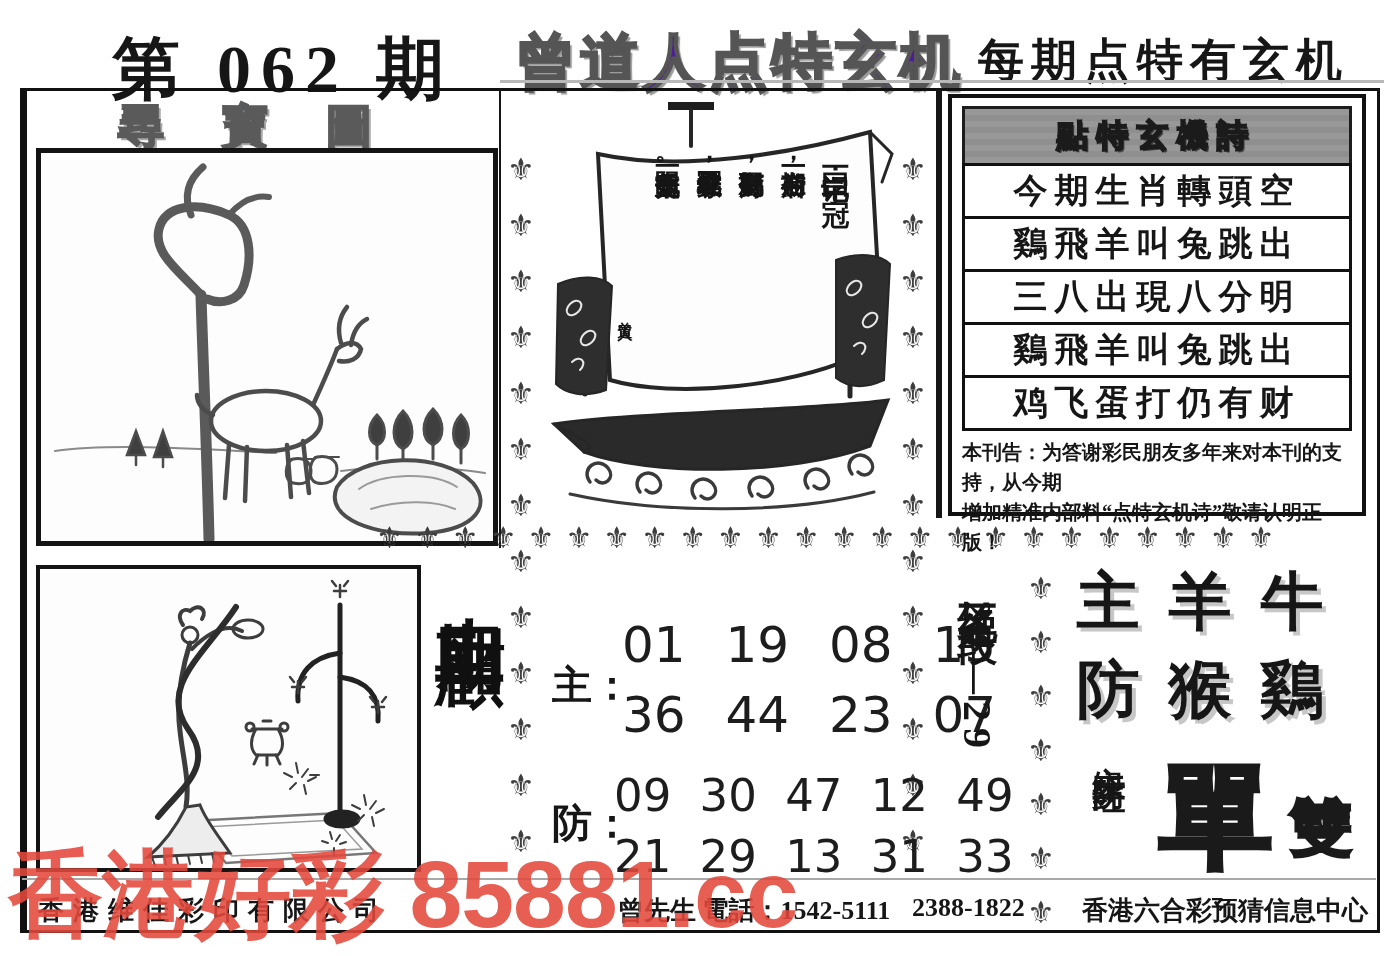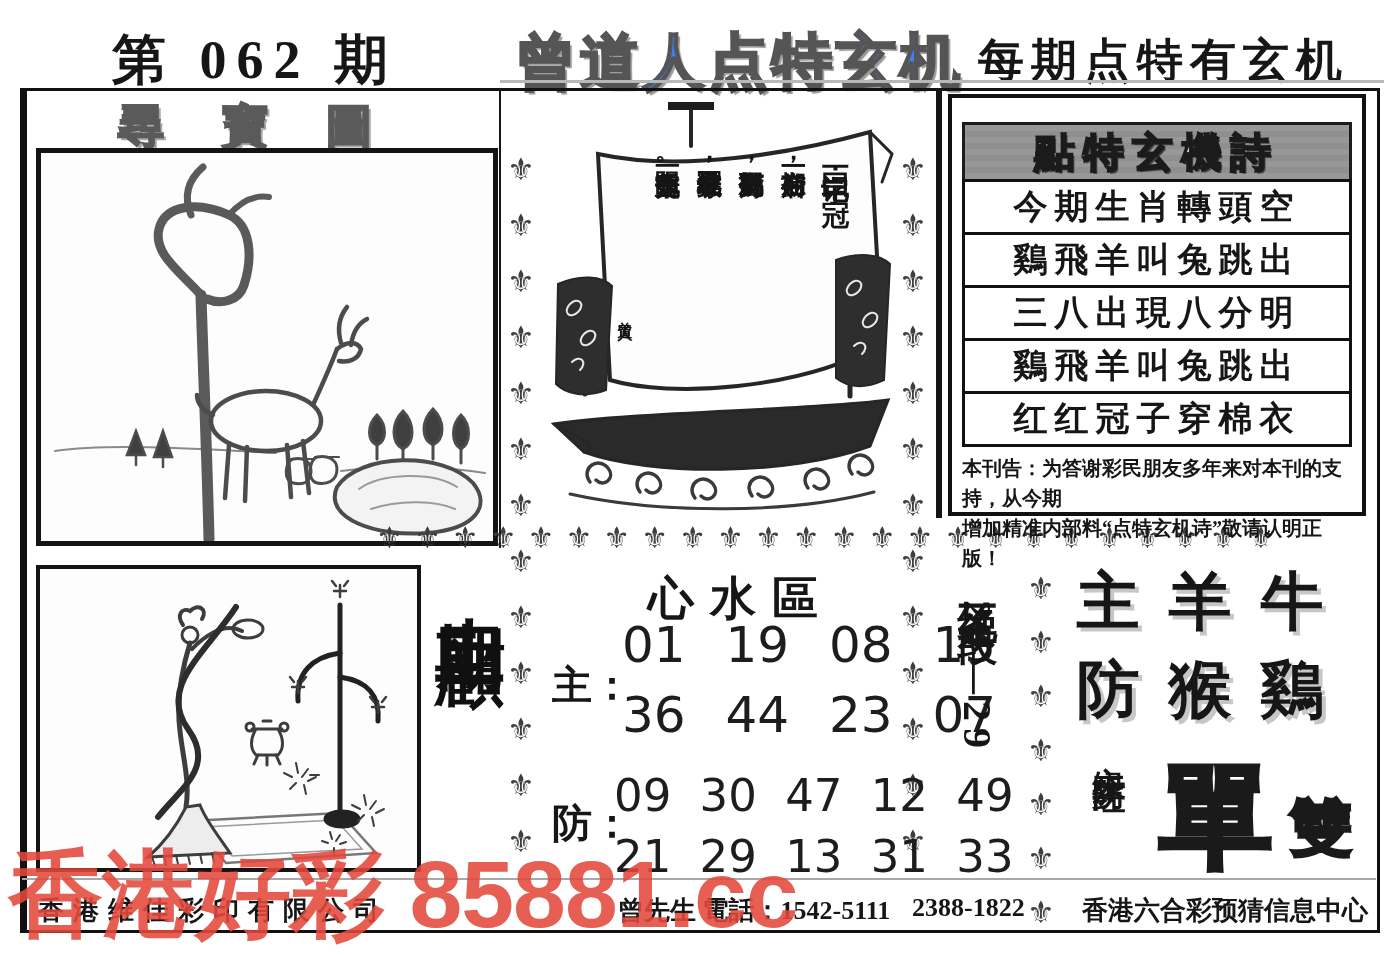--- a/index.html
+++ b/index.html
@@ -1,22 +1,22 @@
 <!DOCTYPE html>
 <html><head>
 <meta charset="utf-8">
 <style>
   html,body{margin:0;padding:0;background:#e9e9e9;}
   #sheet{position:relative;width:1388px;height:956px;background:#ffffff;overflow:hidden;
          font-family:"Liberation Serif",serif;color:#161616;}
   .abs{position:absolute;}
   .noselect{user-select:none;}
   
-  .issue{font-size:54px;font-weight:700;letter-spacing:10px;}
-  .brand{font-size:60px;font-weight:900;letter-spacing:4px;color:#3b82f6;
+  .issue{font-size:68px;font-weight:700;letter-spacing:10px;}
+  .brand{font-size:60px;font-weight:900;letter-spacing:4px;color:#4c1d95;
          -webkit-text-stroke:2.5px #555;text-shadow:3px 3px 1px #9a9a9a,0 0 1px #333;
          font-family:"Liberation Sans",sans-serif;}
   .slogan{font-size:46px;font-weight:700;letter-spacing:7px;}
   .hdr-rule{height:3px;background:#b8b8b8;}
   
   .frame{border:3px solid #111;border-left-width:7px;box-sizing:border-box;}
   .vdiv{background:#161616;}
   .hline{background:#a8a8a8;}
   
   .map-title{font-size:46px;font-weight:900;letter-spacing:58px;color:#0369a1;
@@ -38,23 +38,23 @@
   
   .xs-title{font-size:46px;font-weight:900;letter-spacing:16px;}
   .xs-label{font-size:40px;font-weight:900;}
   .nums{font-family:"DejaVu Sans",sans-serif;font-size:50px;color:#1d1d1d;word-spacing:24px;}
   .nums.small{font-size:45px;word-spacing:14px;}
   
   .poem-box{border:4px solid #111;box-sizing:border-box;padding:8px 10px;background:#fff;}
   .poem-head{height:60px;display:flex;align-items:center;justify-content:center;
              background:repeating-linear-gradient(0deg,#989898 0 6px,#8f8f8f 6px 12px);
              border:3px solid #1c1c1c;box-sizing:border-box;
-             font-size:40px;font-weight:900;letter-spacing:9px;color:#fff;
+             font-size:31px;font-weight:900;letter-spacing:9px;color:#fff;
              -webkit-text-stroke:2.2px #1b1b1b;text-shadow:2px 2px 0 #444;
-             font-family:"Liberation Sans",sans-serif;margin-top:16px;}
+             font-family:"Liberation Sans",sans-serif;}
   .poem-row{height:56px;margin-top:-3px;display:flex;align-items:center;justify-content:center;
             border:3px solid #111;box-sizing:border-box;font-size:34px;font-weight:700;letter-spacing:7px;text-align:right;}
   .poem-note{margin-top:6px;font-size:20px;font-weight:700;line-height:1.5;white-space:pre-line;}
   
   .juesha{writing-mode:vertical-rl;font-size:40px;font-weight:700;letter-spacing:7px;}
   .animal-grid{display:grid;grid-template-columns:repeat(3,92px);grid-auto-rows:88px;}
   .animal-grid span{display:flex;align-items:center;justify-content:center;
                     font-size:63px;font-weight:700;text-shadow:4px 4px 0 #c7c7c7;}
   .color-tip{writing-mode:vertical-rl;font-size:33px;font-weight:700;letter-spacing:5px;}
   .dan{font-size:112px;font-weight:900;color:#fff;-webkit-text-stroke:5px #1a1a1a;
@@ -255,35 +255,34 @@
 
   <div class="abs sail-text" style="left:600px;top:152px;width:256px;">
     <div class="motto">一字记记曰：冠</div>
     <div>一前一后在今期，</div>
     <div>鸡飞蛋打仍有财，</div>
     <div>红红冠子穿棉衣，</div>
     <div>一落千丈九重阳。</div>
     <div class="sig">曾道人</div>
   </div>
 
-  <div class="abs xs-title" style="left:648px;top:568px;">心水區</div>
   <div class="abs xs-label" style="left:552px;top:658px;">主：</div>
   <div class="abs nums" style="left:622px;top:616px;">01 19 08 15</div>
   <div class="abs nums" style="left:622px;top:686px;">36 44 23 07</div>
   <div class="abs xs-label" style="left:552px;top:796px;">防：</div>
   <div class="abs nums small" style="left:614px;top:760px;margin-top:9px;">09 30 47 12 49</div>
   <div class="abs nums small" style="left:614px;top:830px;">21 29 13 31 33</div>
 
   <div class="abs poem-box" style="left:948px;top:94px;width:418px;height:422px;">
     <div class="poem-head">點特玄機詩</div>
     <div class="poem-row">今期生肖轉頭空</div>
     <div class="poem-row">鷄飛羊叫兔跳出</div>
     <div class="poem-row">三八出現八分明</div>
     <div class="poem-row">鷄飛羊叫兔跳出</div>
-    <div class="poem-row">红红冠子穿棉衣</div>
+    <div class="poem-row">鸡飞蛋打仍有财</div>
     <div class="poem-note">本刊告：为答谢彩民朋友多年来对本刊的支持，从今期
 增加精准内部料“点特玄机诗”敬请认明正版！</div>
   </div>
 
   <div class="abs juesha" style="left:950px;top:572px;height:310px;">绝杀一段20—29</div>
 
   <div class="abs animal-grid" style="left:1062px;top:558px;">
     <span>主</span>
     <span>羊</span>
     <span>牛</span>

